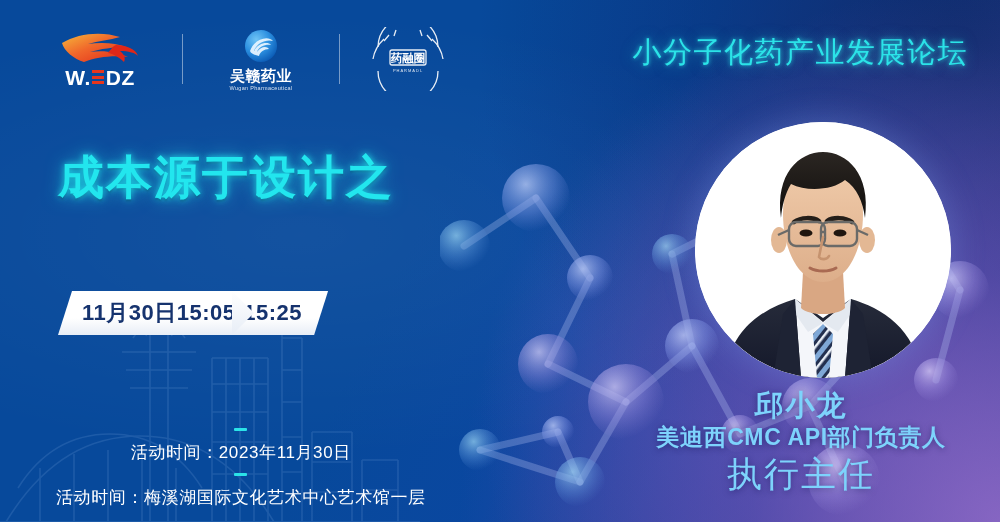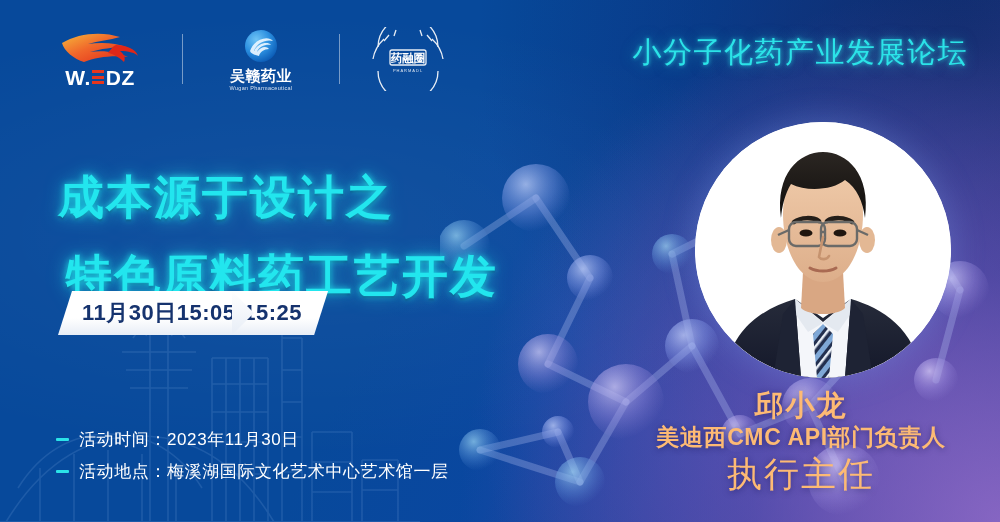--- a/index.html
+++ b/index.html
@@ -71,21 +71,21 @@
     white-space:nowrap;
   }
 
   
   .headline {
     position:absolute; left:58px; top:148px;
     font-size:46px; font-weight:bold; color:#22E6EE;
     line-height:1.28; letter-spacing:2px;
     text-shadow:0 0 18px rgba(34,230,238,.65), 0 0 6px rgba(34,230,238,.9), 0 2px 2px rgba(0,20,70,.5);
   }
-  .headline div { white-space:nowrap;margin-top:20px; }
+  .headline div { white-space:nowrap; }
   .headline .l2 { margin-left:8px; }
 
   
   .date-badge {
     position:absolute; left:58px; top:291px;
     height:44px; padding:0 26px 0 24px;
     display:flex; align-items:center;
     background:linear-gradient(180deg,#FFFFFF 0%,#FFFFFF 62%,#E7EDF6 100%);
     color:#16336E; font-size:22px; font-weight:bold; letter-spacing:.5px;
     clip-path:polygon(14px 0, 100% 0, calc(100% - 14px) 100%, 0 100%);
@@ -93,37 +93,37 @@
   }
   .badge-tail {
     position:absolute; left:232px; top:291px;
     width:22px; height:44px;
     background:linear-gradient(180deg,#FFFFFF 0%,#E7EDF6 100%);
     clip-path:polygon(0 0, 100% 50%, 0 100%);
   }
 
   
   .info { position:absolute; left:56px; top:428px; }
-  .info-row { display:flex; align-items:center; gap:10px; margin-bottom:9px; }
+  .info-row { display:flex; align-items:center; gap:10px; margin-bottom:9px;flex-direction:column; }
   .info-row .dash { width:13px; height:3px; background:#2BE3E8; flex:none; border-radius:1px; }
   .info-row .txt { font-size:17px; color:#FFFFFF; letter-spacing:.6px; white-space:nowrap; }
 
   
   .portrait {
     position:absolute; left:695px; top:122px;
     width:256px; height:256px; border-radius:50%;
     background:#FFFFFF; overflow:hidden;
     box-shadow:0 0 34px rgba(140,180,255,.30);
   }
   .portrait svg { position:absolute; left:0; top:0; width:100%; height:100%; }
 
   
   .speaker {
     position:absolute; left:620px; right:18px; top:388px;
-    text-align:center; color:#fdba74;
+    text-align:center; color:#7dd3fc;
     text-shadow:0 1px 6px rgba(20,20,80,.55);
   }
   .speaker .name { font-size:29px; font-weight:bold; letter-spacing:2px; line-height:1.22; }
   .speaker .role { font-size:23px; font-weight:bold; letter-spacing:.6px; line-height:1.25; white-space:nowrap; }
   .speaker .title2 { font-size:35px; font-weight:normal; letter-spacing:2px; line-height:1.25; }
 </style>
 </head>
 <body>
 
 <div id="banner">
@@ -284,34 +284,33 @@
         <text x="44" y="45" text-anchor="middle" font-size="4" letter-spacing="1" fill="#FFFFFF" opacity=".85" font-family="'Liberation Sans',sans-serif">PHARMADL</text>
       </svg>
     </div>
 
   </div>
 
   <div class="forum-title">小分子化药产业发展论坛</div>
 
   <div class="headline">
     <div class="l1">成本源于设计之</div>
-    <div class="l2">特色原料药工艺开发</div>
   </div>
 
   <div class="date-badge">11月30日15:05-15:25</div>
   <div class="badge-tail"></div>
 
   <div class="info">
     <div class="info-row">
       <span class="dash"></span>
       <span class="txt">活动时间：2023年11月30日</span>
     </div>
     <div class="info-row">
       <span class="dash"></span>
-      <span class="txt">活动地点：梅溪湖国际文化艺术中心艺术馆一层</span>
+      <span class="txt">活动时间：梅溪湖国际文化艺术中心艺术馆一层</span>
     </div>
   </div>
 
   <div class="portrait">
     <svg viewBox="0 0 256 256">
       <defs>
         <clipPath id="circClip">
             <circle cx="128" cy="128" r="128"></circle>
           </clipPath>
         <linearGradient id="suitG" x1="0" y1="0" x2="0" y2="1">

